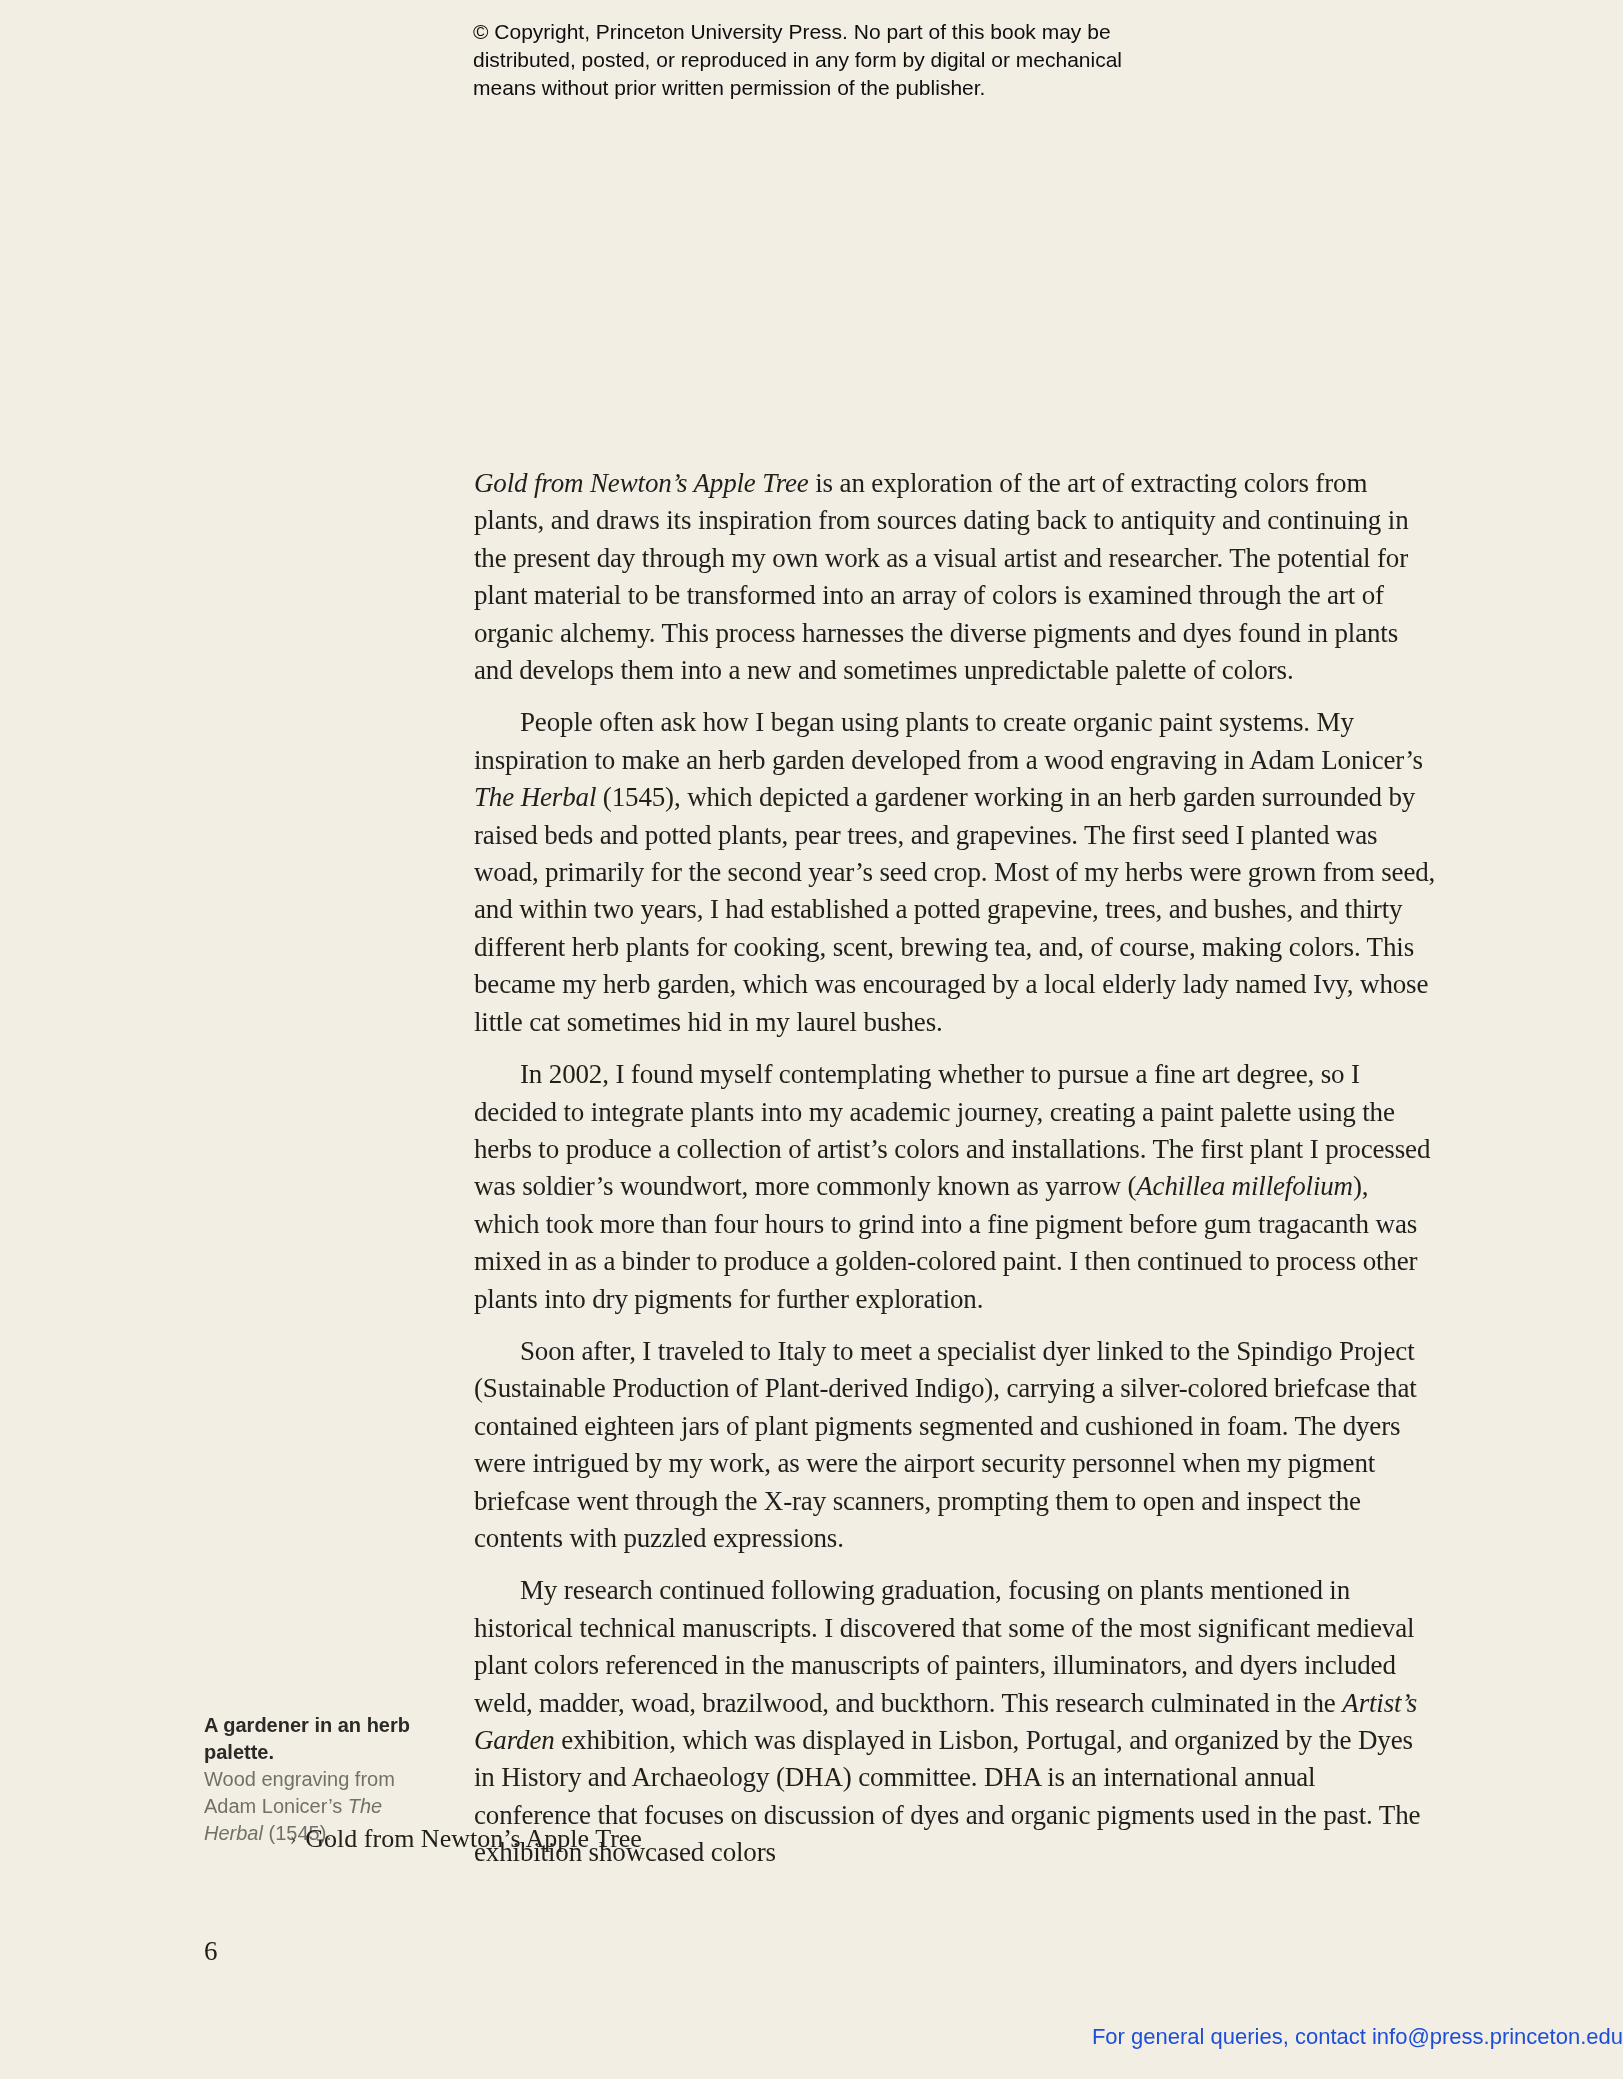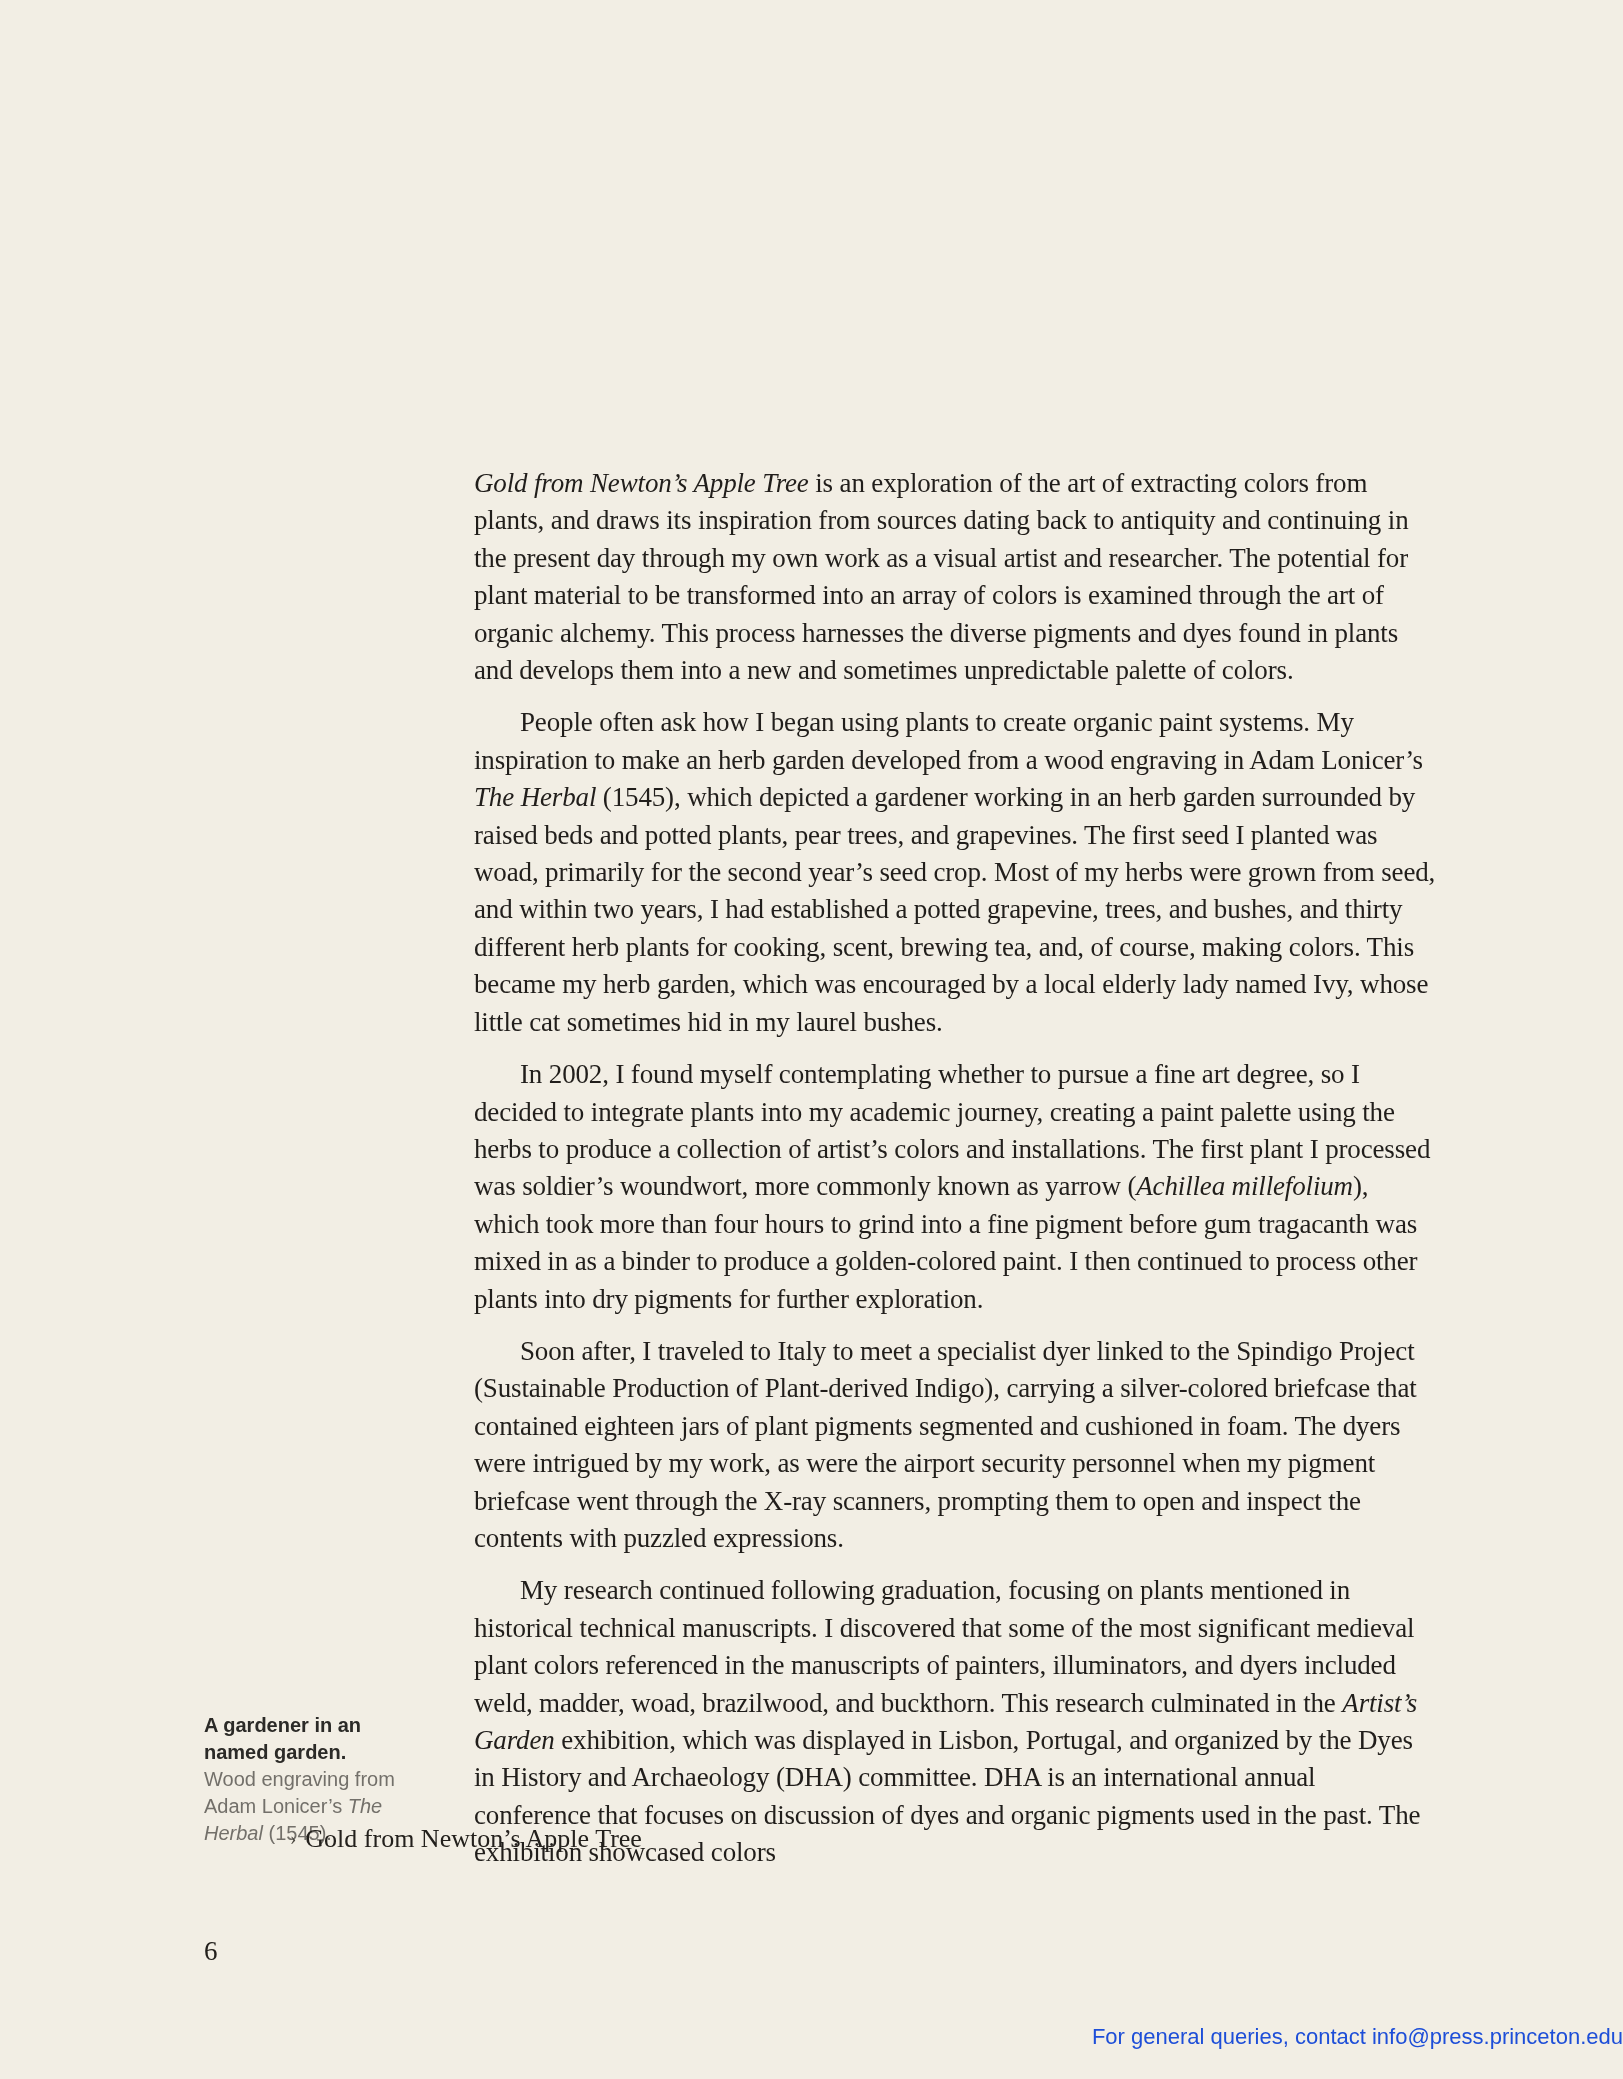--- a/index.html
+++ b/index.html
@@ -99,32 +99,33 @@
     font-family: "Liberation Sans", sans-serif;
     font-size: 22px;
     color: #1d4ed8;
   }
 </style>
 </head>
 <body>
 
 <div class="page" style="background: rgb(242, 238, 228);">
 
+  <div class="copyright">© Copyright, Princeton University Press. No part of this book may be distributed, posted, or reproduced in any form by digital or mechanical means without prior written permission of the publisher.</div>
 
 
   <div class="body-text">
     <p><span class="it">Gold from Newton’s Apple Tree</span><span> is an exploration of the art of extracting colors from plants, and draws its inspiration from sources dating back to antiquity and continuing in the present day through my own work as a visual artist and researcher. The potential for plant material to be transformed into an array of colors is examined through the art of organic alchemy. This process harnesses the diverse pigments and dyes found in plants and develops them into a new and sometimes unpredictable palette of colors.</span></p>
     <p class="indent"><span>People often ask how I began using plants to create organic paint systems. My inspiration to make an herb garden developed from a wood engraving in Adam Lonicer’s </span><span class="it">The Herbal</span><span> (1545), which depicted a gardener working in an herb garden surrounded by raised beds and potted plants, pear trees, and grapevines. The first seed I planted was woad, primarily for the second year’s seed crop. Most of my herbs were grown from seed, and within two years, I had established a potted grapevine, trees, and bushes, and thirty different herb plants for cooking, scent, brewing tea, and, of course, making colors. This became my herb garden, which was encouraged by a local elderly lady named Ivy, whose little cat sometimes hid in my laurel bushes.</span></p>
     <p class="indent"><span>In 2002, I found myself contemplating whether to pursue a fine art degree, so I decided to integrate plants into my academic journey, creating a paint palette using the herbs to produce a collection of artist’s colors and installations. The first plant I processed was soldier’s woundwort, more commonly known as yarrow (</span><span class="it">Achillea millefolium</span><span>), which took more than four hours to grind into a fine pigment before gum tragacanth was mixed in as a binder to produce a golden-colored paint. I then continued to process other plants into dry pigments for further exploration.</span></p>
     <p class="indent"><span>Soon after, I traveled to Italy to meet a specialist dyer linked to the Spindigo Project (Sustainable Production of Plant-derived Indigo), carrying a silver-colored briefcase that contained eighteen jars of plant pigments segmented and cushioned in foam. The dyers were intrigued by my work, as were the airport security personnel when my pigment briefcase went through the X-ray scanners, prompting them to open and inspect the contents with puzzled expressions.</span></p>
     <p class="indent"><span>My research continued following graduation, focusing on plants mentioned in historical technical manuscripts. I discovered that some of the most significant medieval plant colors referenced in the manuscripts of painters, illuminators, and dyers included weld, madder, woad, brazilwood, and buckthorn. This research culminated in the </span><span class="it">Artist’s Garden</span><span> exhibition, which was displayed in Lisbon, Portugal, and organized by the Dyes in History and Archaeology (DHA) committee. DHA is an international annual conference that focuses on discussion of dyes and organic pigments used in the past. The exhibition showcased colors</span></p>
   </div>
 
   <div class="margin-caption">
-    <div class="caption-title">A gardener in an named garden.</div>
+    <div class="caption-title">A gardener in an herb palette.</div>
     <div class="caption-credit"><span>Wood engraving from Adam Lonicer’s </span><span class="it">The Herbal</span><span> (1545).</span></div>
   </div>
 
   <div class="footer-page-number">6</div>
 
   <div class="footer-book-ref">
     <span class="footer-marker">›</span><span>Gold from Newton’s Apple Tree</span>
   </div>
 
   <div class="query-line">For general queries, contact info@press.princeton.edu</div>

